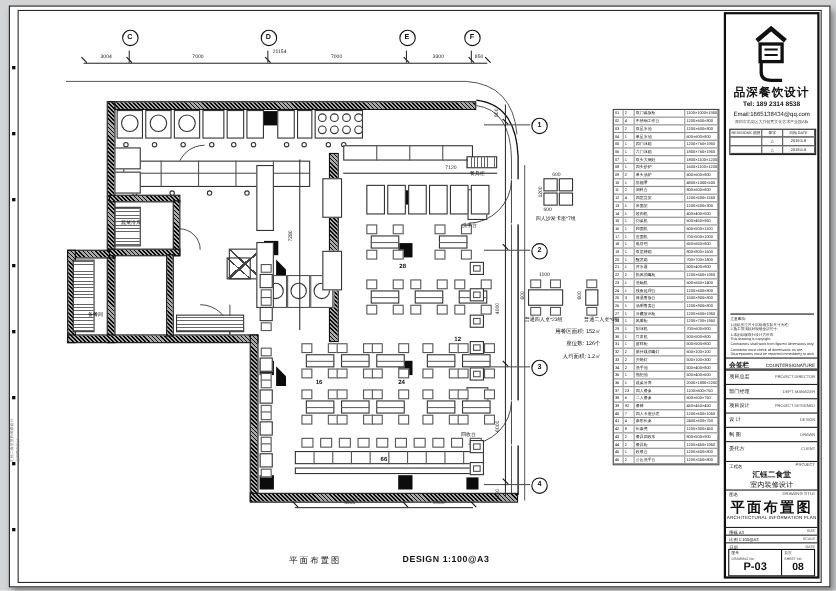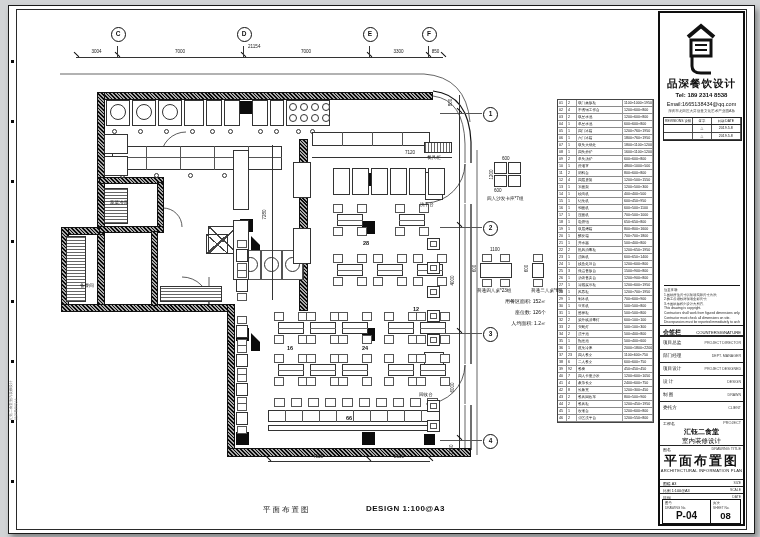--- a/index.html
+++ b/index.html
@@ -405,21 +405,21 @@
       <span class="abs" style="left:3px;top:1px;font-size:4px">图名</span>
       <span class="abs" style="right:2px;top:1px;font-size:3.8px;color:#444">DRAWING TITLE</span>
       <div class="tb-c" style="top:6px;font-size:13px;font-weight:bold;letter-spacing:2px">平面布置图</div>
       <div class="tb-c" style="top:22px;font-size:4.1px;letter-spacing:.2px">ARCHITECTURAL INFORMATION PLAN</div>
     </div>
     <div id="metarows"></div>
     <div class="tb-row" style="top:486px;height:25px;border:1.4px solid #111;left:2px;width:79px">
       <div class="abs" style="left:0;top:0;width:48px;height:100%;border-right:1.4px solid #111;box-sizing:border-box">
         <span class="abs" style="left:2px;top:1px;font-size:3.4px">图号</span>
         <span class="abs" style="left:2px;top:5.5px;font-size:3.2px;color:#444">DRAWING No.</span>
-        <div class="tb-c" style="top:10px;font-size:10px;font-weight:bold">P-04</div>
+        <div class="tb-c" style="top:10px;font-size:10px;font-weight:bold">P-03</div>
       </div>
       <div class="abs" style="left:48px;top:0;right:0;height:100%">
         <span class="abs" style="left:2px;top:1px;font-size:3.4px">页次</span>
         <span class="abs" style="left:2px;top:5.5px;font-size:3.2px;color:#444">SHEET No.</span>
         <div class="tb-c" style="top:10px;font-size:9.5px;font-weight:bold">08</div>
       </div>
     </div>
   <div class="tb-row" style="top: 323px; height: 13px;">
         <span class="abs" style="left:3px;top:2.5px;font-size:4.6px">项目总监</span>
         <span class="abs" style="right:2px;top:3.5px;font-size:3.6px;color:#444">PROJECT DIRECTOR</span>

